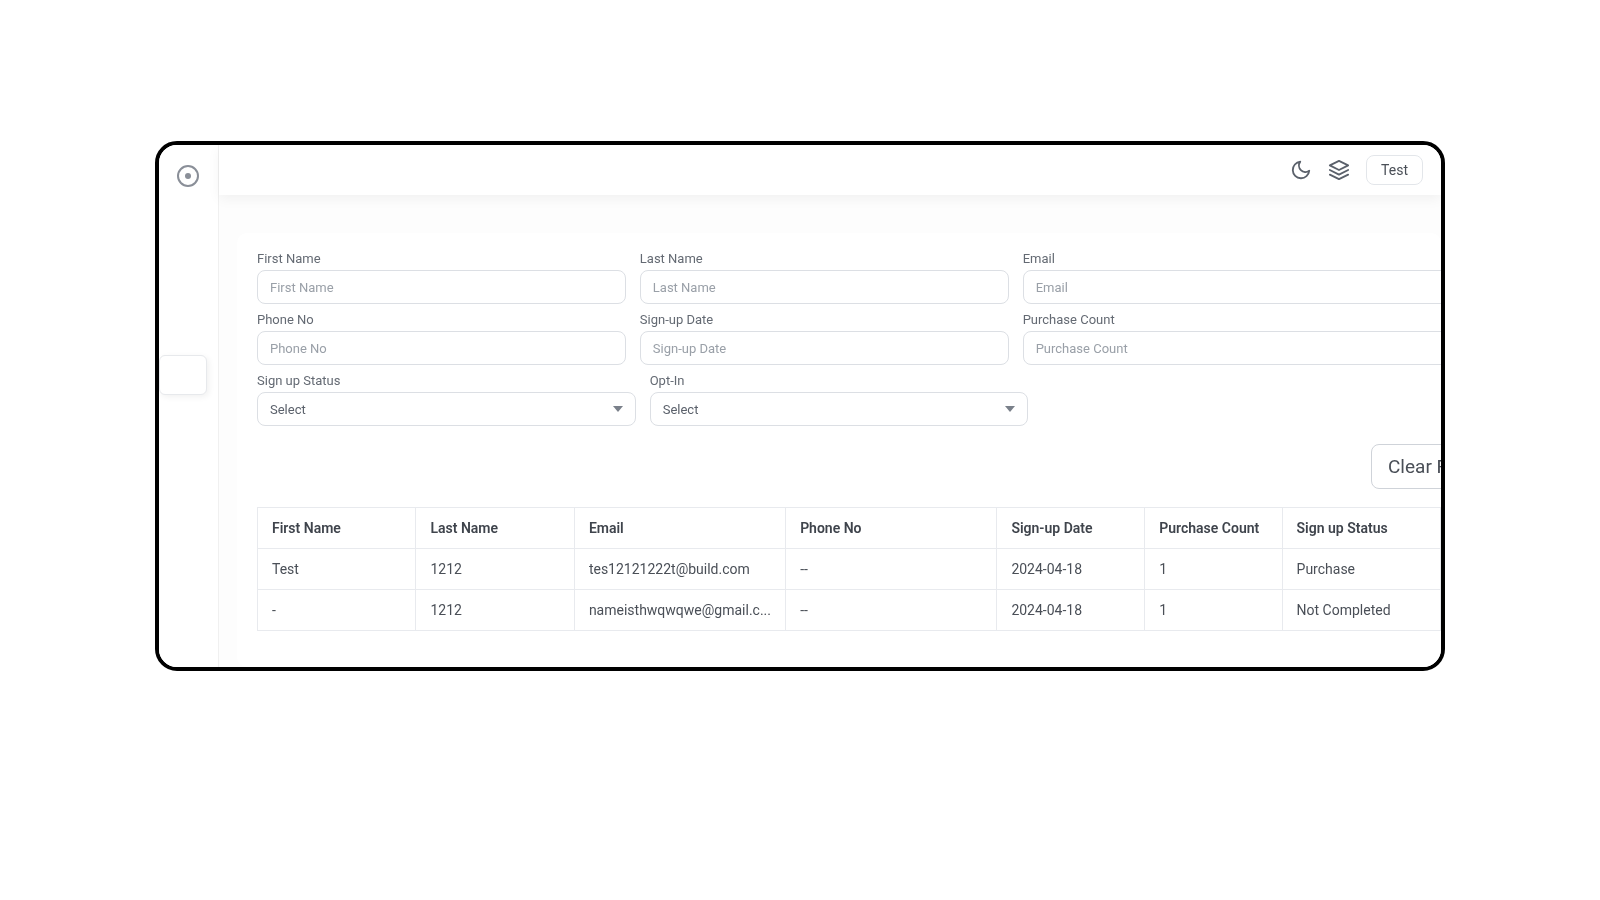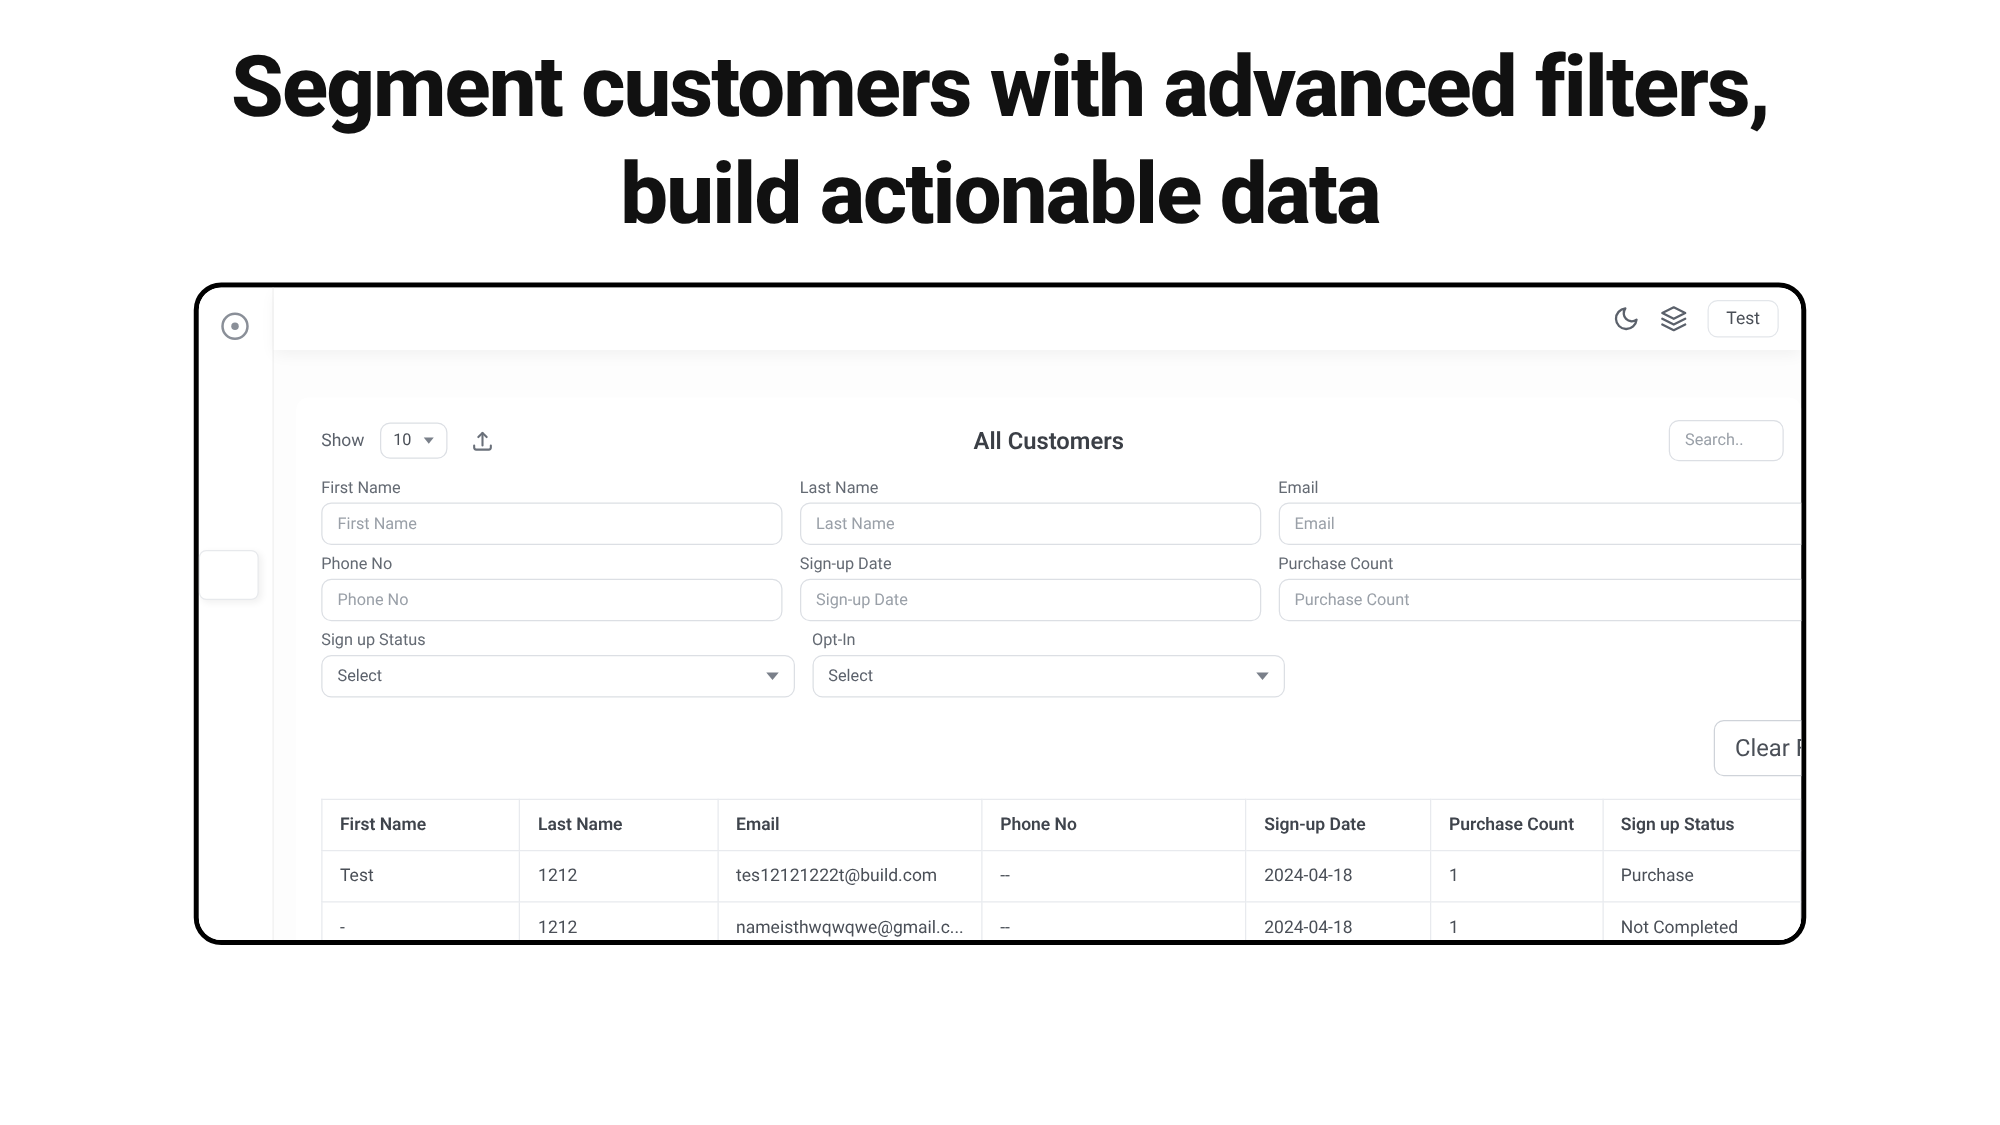--- a/index.html
+++ b/index.html
@@ -235,22 +235,21 @@
   .col-email { width: 200px; }
   .col-phone { width: 200px; }
   .col-date  { width: 140px; }
   .col-count { width: 130px; }
   .col-status{ width: 150px; }
 </style>
 </head>
 <body>
 
 <div class="headline">
-  <span>Segment customers with advanced filters,</span><br>
-  <span>build actionable data</span>
+  <br>
 </div>
 
 <div class="app-frame">
 
   <div class="left-rail">
     <div class="nav-icon"></div>
     <div class="tab-bump"></div>
   </div>
 
   <div class="topbar">
@@ -265,36 +264,20 @@
           <polyline points="2 17 12 22 22 17"></polyline>
           <polyline points="2 12 12 17 22 12"></polyline>
         </svg>
     </span>
     <div class="account-chip">Test</div>
   </div>
 
   <div class="content">
     <div class="panel">
 
-      <div class="toolbar-row">
-        <span class="show-label">Show</span>
-        <div class="page-size">
-          <span>10</span>
-          <span class="chev"></span>
-        </div>
-        <span class="export-btn">
-          <svg viewBox="0 0 24 24" width="20" height="20" fill="none" stroke="currentColor" stroke-width="2" stroke-linecap="round" stroke-linejoin="round">
-              <path d="M4 16v2a2 2 0 0 0 2 2h12a2 2 0 0 0 2-2v-2"></path>
-              <polyline points="16 8 12 4 8 8"></polyline>
-              <line x1="12" y1="4" x2="12" y2="16"></line>
-            </svg>
-        </span>
-        <div class="page-title">All Customers</div>
-        <div class="search-box">Search..</div>
-      </div>
 
       <div class="filter-row clipped">
         <div class="field">
           <label>First Name</label>
           <div class="control">First Name</div>
         </div>
         <div class="field">
           <label>Last Name</label>
           <div class="control">Last Name</div>
         </div>

